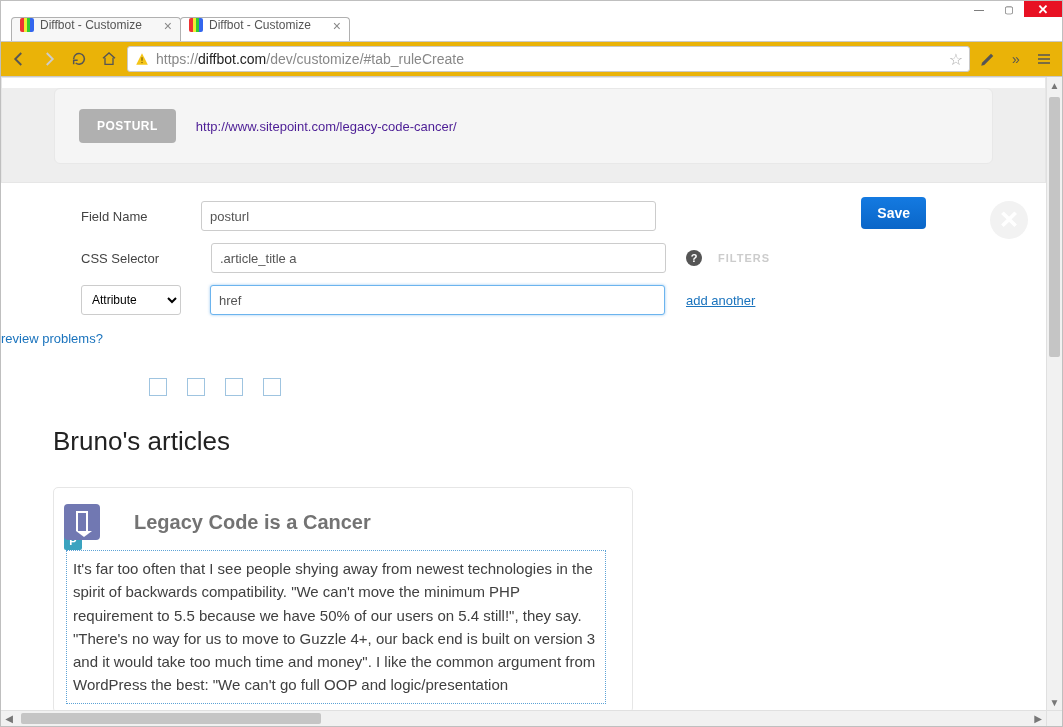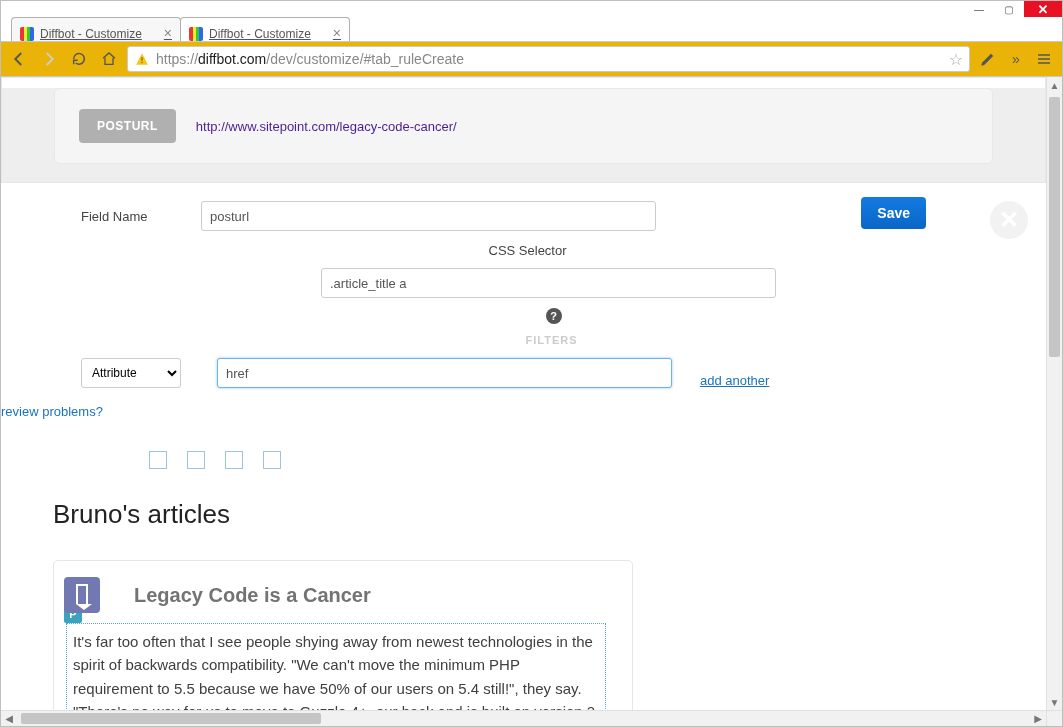--- a/index.html
+++ b/index.html
@@ -55,35 +55,34 @@
   .tabs-strip {
     height: 24px;
     background: #fff;
     display: flex;
     align-items: flex-end;
     padding-left: 10px;
     gap: 0;
   }
   .tab {
     display: flex;
-    align-items: flex-end;
+    align-items: flex-start;
     height: 24px;
     padding: 0 8px 0 8px;
     border: 1px solid #b0b0b0;
     border-bottom: none;
     border-top-left-radius: 4px;
     border-top-right-radius: 4px;
     background: #f7f7f7;
     font-size: 12px;
     color: #555;
     min-width: 170px;
     max-width: 190px;
     position: relative;
     margin-right: -1px;
-    text-decoration: underline;
   }
   .tab.active { background: #fff; z-index: 2; }
   .tab .favicon {
     width: 14px; height: 14px;
     margin-right: 6px;
     flex-shrink: 0;
     background: linear-gradient(90deg, #e33 0 30%, #ee3 30% 50%, #3c3 50% 70%, #36e 70% 100%);
     border-radius: 2px;
   }
   .tab .tab-title { flex: 1; white-space: nowrap; overflow: hidden; text-overflow: ellipsis; }
@@ -241,32 +240,32 @@
   .close-circle{
     position:absolute; top:18px; right:18px;
     width:38px;height:38px;border-radius:50%;
     background:#f2f2f2;
     display:flex;align-items:center;justify-content:center;
     color:#e6e6e6;font-size:24px;font-weight:bold;
   }
   .close-circle::before{
     content:"✕"; color:#fff; text-shadow:0 0 0 #fff;
   }
-  .filters-row{display:flex;align-items:center;gap:10px;flex-direction:column;}
+  .filters-row{display:flex;align-items:center;gap:10px;}
   .help-dot{
     margin-left:10px;width:16px;height:16px;border-radius:50%;
     background:#555;color:#fff;font-size:11px;display:flex;align-items:center;justify-content:center;font-weight:bold;
   }
   .filters-label{color:#ccc;letter-spacing:1px;font-size:11px;font-weight:bold;margin-left:6px;}
   .attr-select{
     border:1px solid #ccc;border-radius:3px;height:30px;
     font-size:12px;padding:0 6px;width:100px;margin-left:0;
     background:#fff;
   }
-  .attr-row{display:flex;align-items:flex-end;gap:16px;}
+  .attr-row{display:flex;align-items:center;gap:9px;}
   .attr-row .attr-wrap{width:120px;}
   .add-another{color:#1a73bd;font-size:13px;margin-left:12px;}
   .review-problems{
     color:#1a73bd;font-size:13px;
     padding:4px 0 6px 0;margin-left:0;
   }
 
   
   .preview{
     padding: 10px 72px 0 52px;

